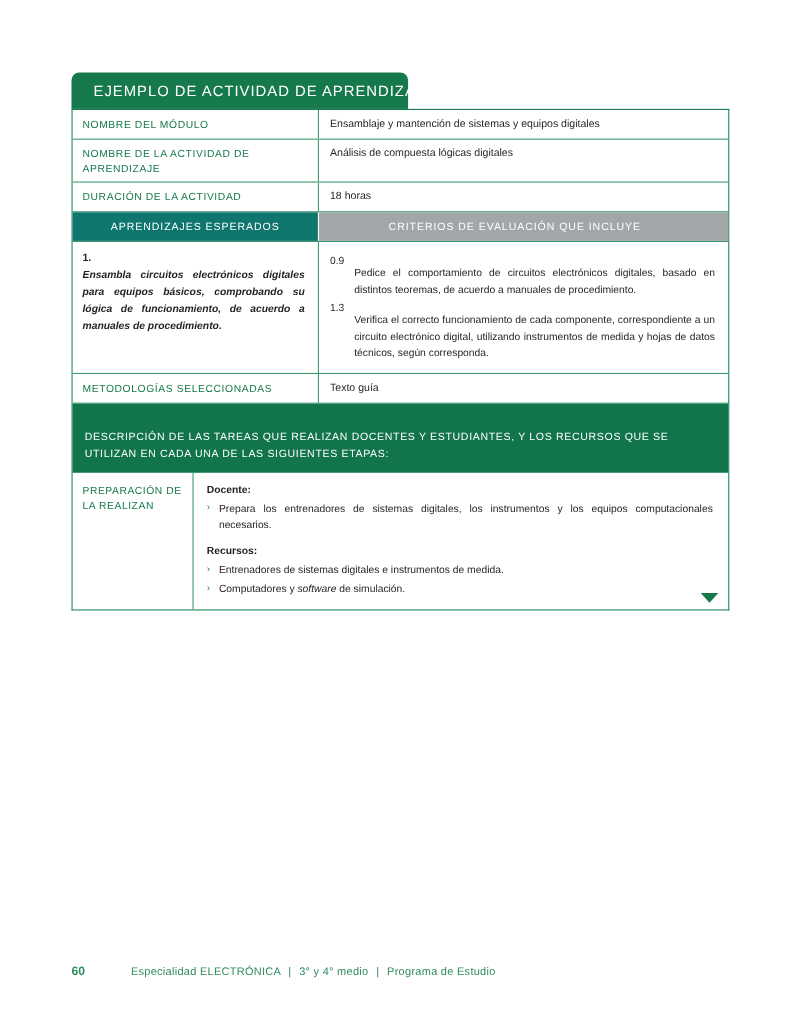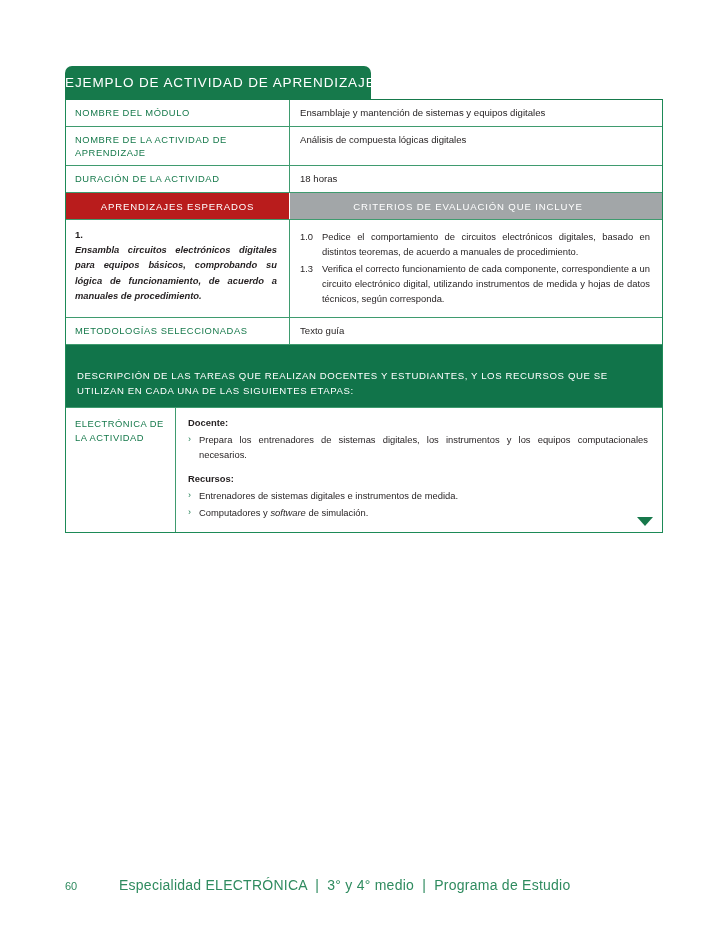--- a/index.html
+++ b/index.html
@@ -28,20 +28,21 @@
     position: absolute;
     left: 65px;
     top: 66px;
     width: 306px;
     height: 33px;
     background: #16794b;
     border-radius: 7px 7px 0 0;
     box-sizing: border-box;
     display: flex;
     align-items: center;
+    padding-left: 20px;
   }
   .title-tab-label {
     color: #ffffff;
     font-size: 13.5px;
     letter-spacing: 0.9px;
     font-weight: 400;
     white-space: nowrap;
   }
 
   
@@ -84,21 +85,21 @@
   }
 
   
   .split-head {
     display: flex;
     border-bottom: 1px solid #3f9b6f;
   }
   .split-head .left {
     width: 224px;
     flex: 0 0 224px;
-    background: #b91c1c;
+    background: #0f766e;
     color: #ffffff;
     font-size: 9.6px;
     letter-spacing: 0.85px;
     text-align: center;
     padding: 8px 4px 7px 4px;
     box-sizing: border-box;
     border-right: 1px solid #ffffff;
   }
   .split-head .right {
     flex: 1 1 auto;
@@ -149,20 +150,21 @@
     margin-bottom: 1px;
   }
   .crit-num {
     flex: 0 0 22px;
     color: #231f20;
   }
   .crit-text {
     flex: 1 1 auto;
     text-align: justify;
     color: #231f20;
+    margin-top: 11px;
   }
 
   
   .banner {
     background: #11744a;
     color: #ffffff;
     font-size: 9.6px;
     letter-spacing: 0.6px;
     line-height: 1.55;
     padding: 24px 12px 8px 11px;
@@ -235,26 +237,26 @@
   .footer {
     position: absolute;
     left: 65px;
     top: 877px;
     display: flex;
     align-items: baseline;
   }
   .footer-page {
     color: #2f8b5f;
     font-size: 11px;
-    font-weight: normal;
+    font-weight: bold;
     width: 42px;
   }
   .footer-text {
     color: #2f8b5f;
-    font-size: 14px;
+    font-size: 10px;
     letter-spacing: 0.25px;
     padding-left: 12px;
   }
   .footer-sep { padding: 0 4px; }
 </style>
 </head>
 <body>
 
 <div class="page">
 
@@ -284,39 +286,39 @@
       <div class="right">CRITERIOS DE EVALUACIÓN QUE INCLUYE</div>
     </div>
 
     <div class="body-row">
       <div class="body-left">
         <div class="oc-num">1.</div>
         <div class="oc-text">Ensambla circuitos electrónicos digitales para equipos básicos, comprobando su lógica de funcionamiento, de acuerdo a manuales de procedimiento.</div>
       </div>
       <div class="body-right">
         <div class="crit">
-          <span class="crit-num">1.0</span>
+          <span class="crit-num">0.9</span>
           <span class="crit-text">Pedice el comportamiento de circuitos electrónicos digitales, basado en distintos teoremas, de acuerdo a manuales de procedimiento.</span>
         </div>
         <div class="crit">
           <span class="crit-num">1.3</span>
           <span class="crit-text">Verifica el correcto funcionamiento de cada componente, correspondiente a un circuito electrónico digital, utilizando instrumentos de medida y hojas de datos técnicos, según corresponda.</span>
         </div>
       </div>
     </div>
 
     <div class="row">
       <div class="cell-label">METODOLOGÍAS SELECCIONADAS</div>
       <div class="cell-value">Texto guía</div>
     </div>
 
     <div class="banner">DESCRIPCIÓN DE LAS TAREAS QUE REALIZAN DOCENTES Y ESTUDIANTES, Y LOS RECURSOS QUE SE UTILIZAN EN CADA UNA DE LAS SIGUIENTES ETAPAS:</div>
 
     <div class="prep-row">
-      <div class="prep-left">ELECTRÓNICA DE LA ACTIVIDAD</div>
+      <div class="prep-left">PREPARACIÓN DE LA REALIZAN</div>
       <div class="prep-right">
 
         <div class="subhead">Docente:</div>
 
         <div class="bullet">
           <span class="bullet-mark">›</span>
           <span class="bullet-text">Prepara los entrenadores de sistemas digitales, los instrumentos y los equipos computacionales necesarios.</span>
         </div>
 
         <div class="subhead second">Recursos:</div>

